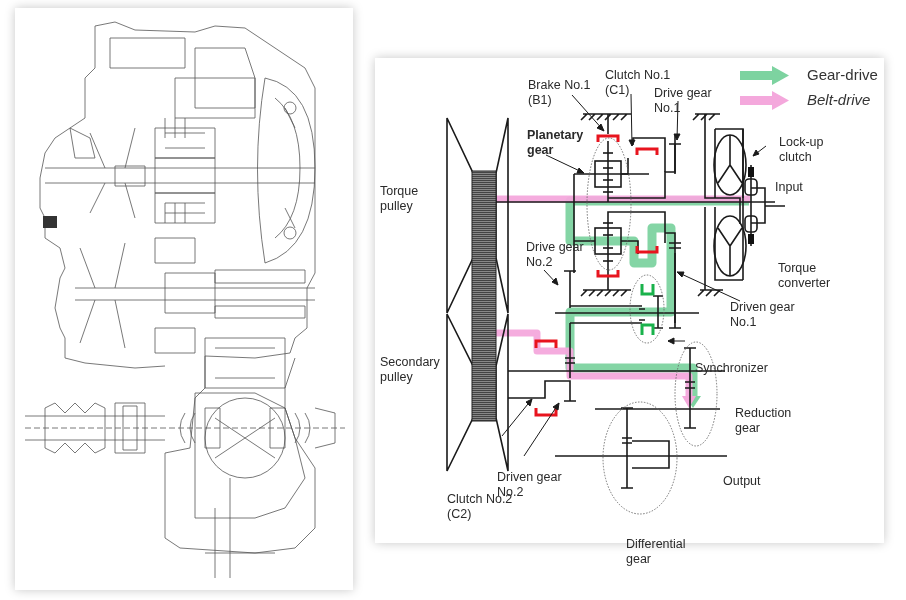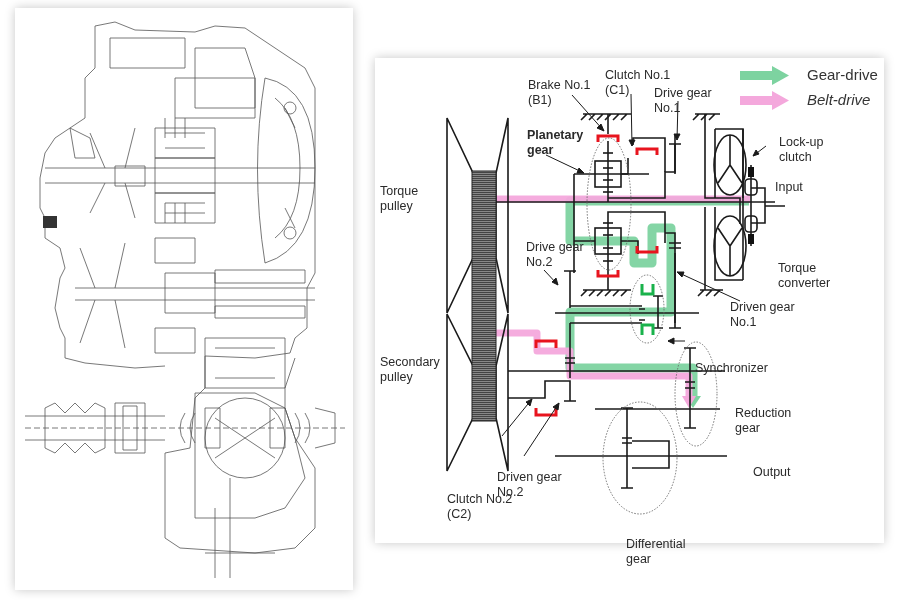--- a/index.html
+++ b/index.html
@@ -241,16 +241,16 @@
 No.1</div>
   <div class="lbl" style="left:320px; top:283px;margin-top:20px;">Synchronizer</div>
   <div class="lbl" style="left:5px; top:297px;">Secondary
 pulley</div>
   <div class="lbl" style="left:360px; top:348px;">Reduction
 gear</div>
   <div class="lbl" style="left:72px; top:388px;margin-top:46px;">Clutch No.2
 (C2)</div>
   <div class="lbl" style="left:122px; top:412px;">Driven gear
 No.2</div>
-  <div class="lbl" style="left:348px; top:407px;margin-left:30px;">Output</div>
+  <div class="lbl" style="left:348px; top:416px;">Output</div>
   <div class="lbl" style="left:251px; top:450px;margin-top:29px;">Differential
 gear</div>
 </div>
 
 </body></html>

